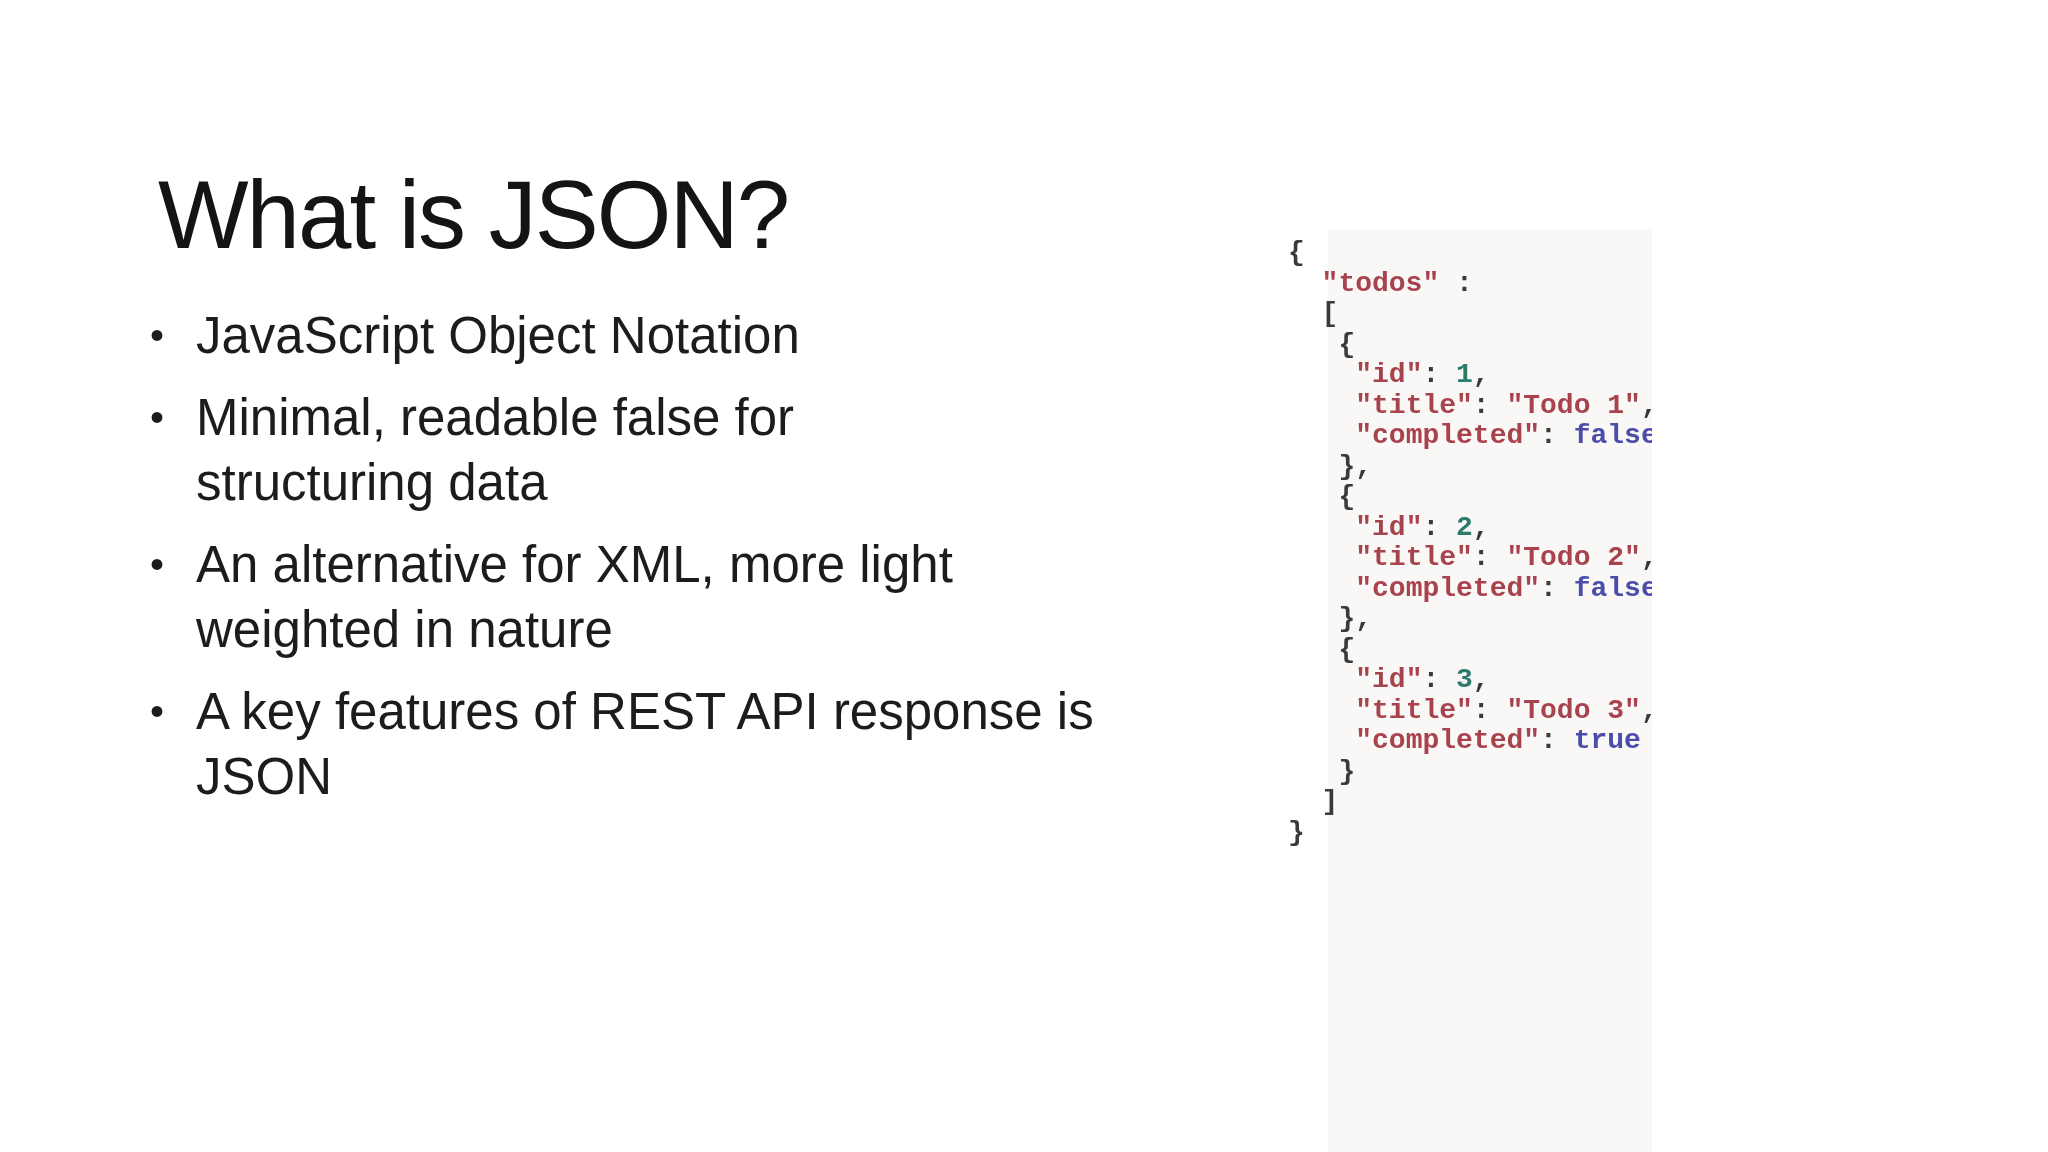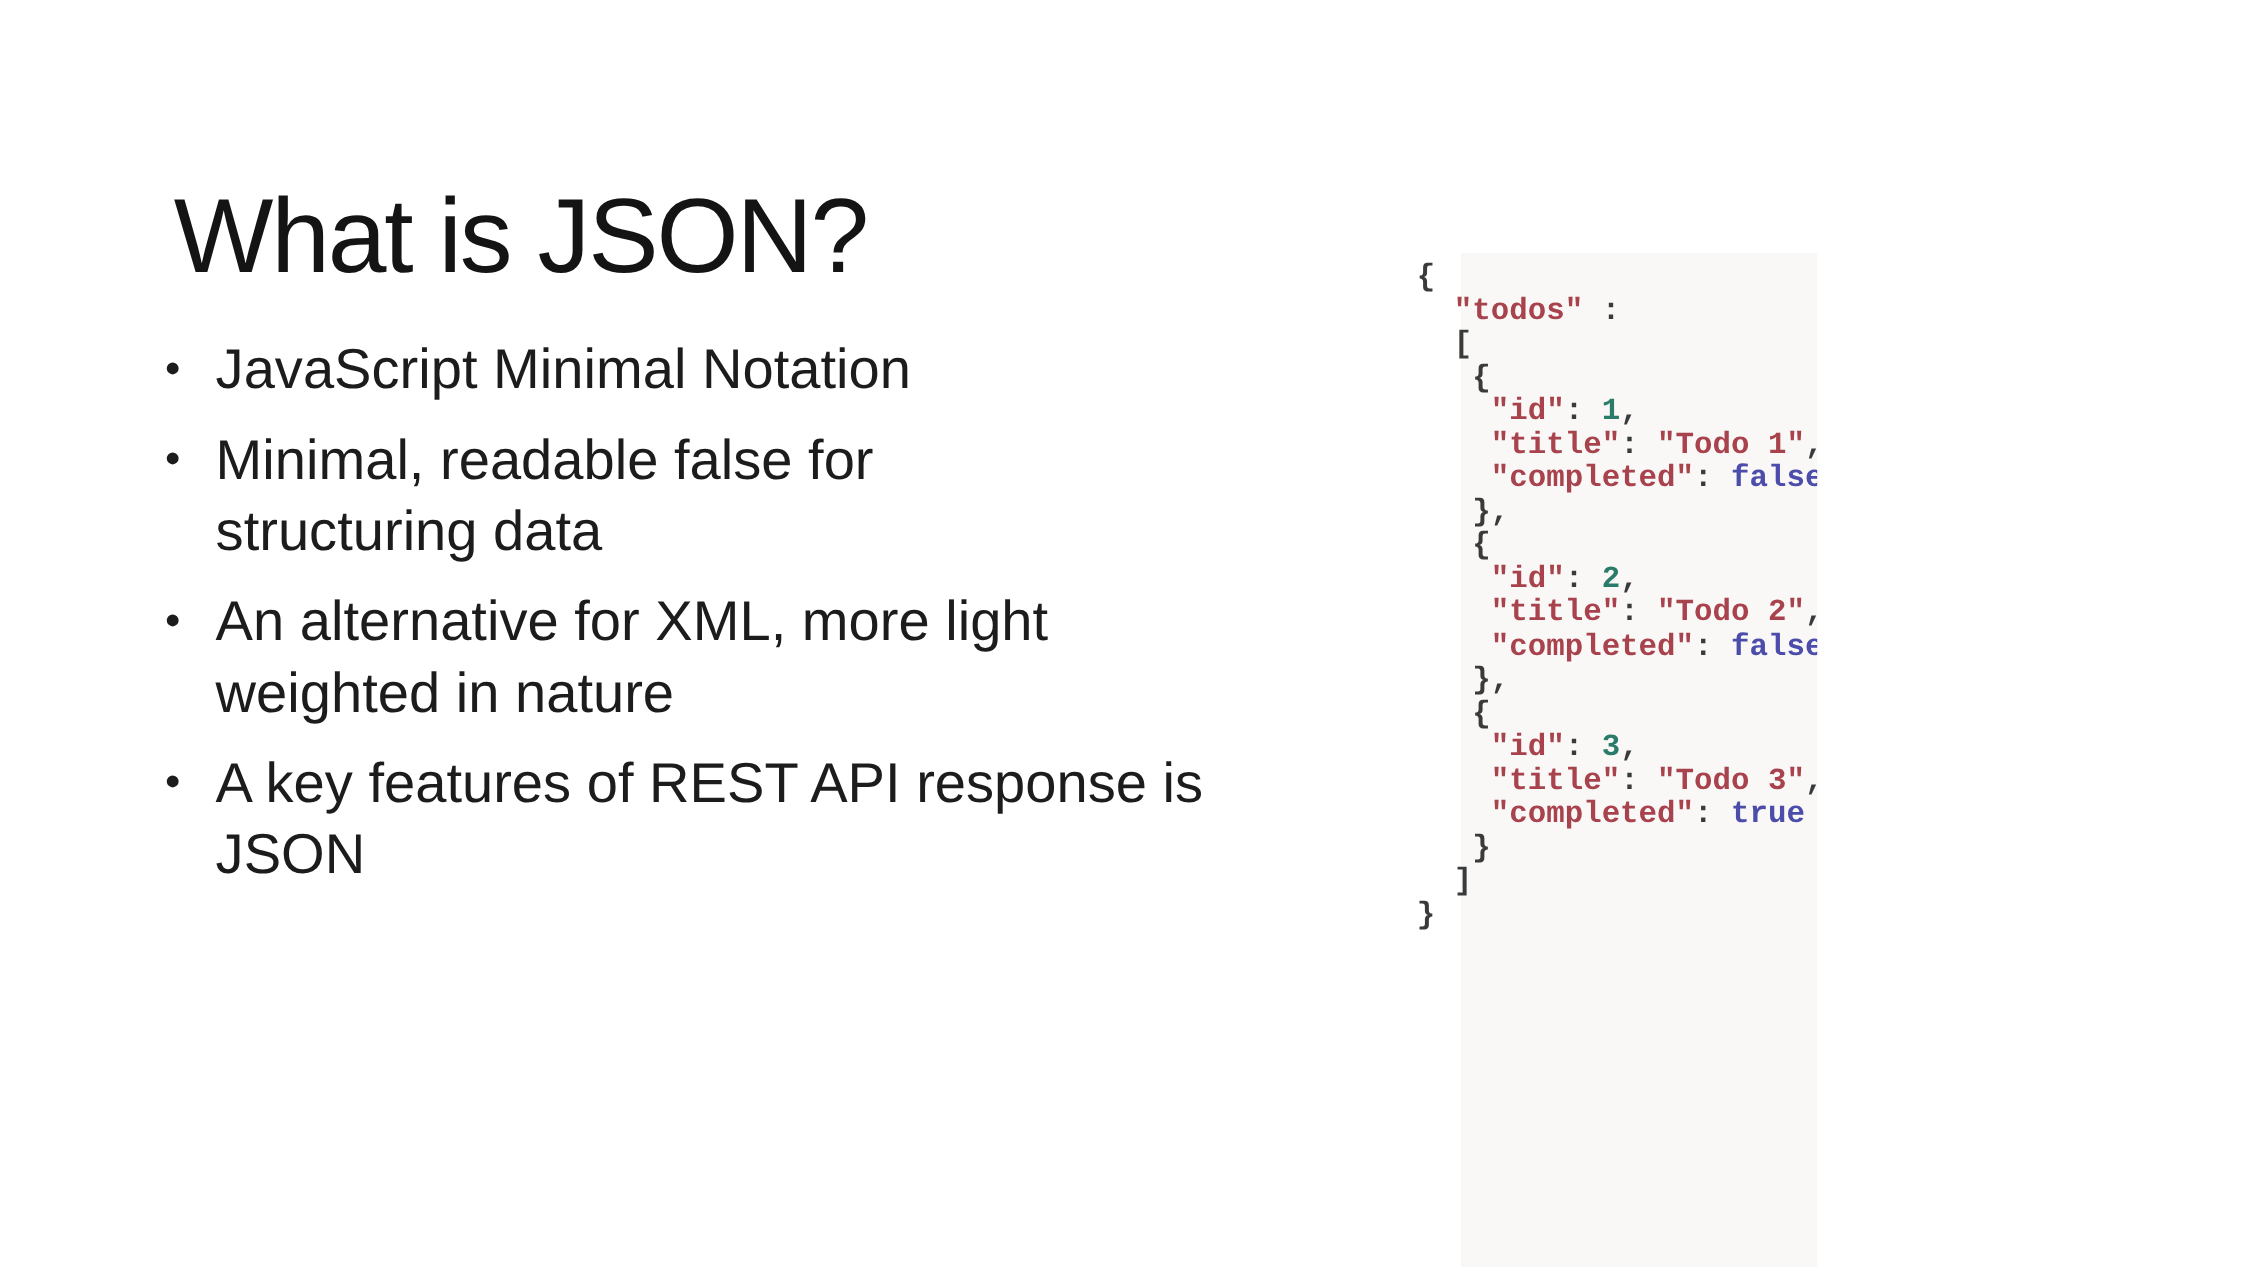--- a/index.html
+++ b/index.html
@@ -74,21 +74,21 @@
 </head>
 <body>
 
 <div class="slide">
 
   <h1 class="slide-title">What is JSON?</h1>
 
   <ul class="bullet-list">
     <li class="bullet-item">
       <span class="bullet-marker">•</span>
-      <span class="bullet-text">JavaScript Minimal Notation</span>
+      <span class="bullet-text">JavaScript Object Notation</span>
     </li>
     <li class="bullet-item">
       <span class="bullet-marker">•</span>
       <span class="bullet-text">Minimal, readable false for
 structuring data</span>
     </li>
     <li class="bullet-item">
       <span class="bullet-marker">•</span>
       <span class="bullet-text">An alternative for XML, more light
 weighted in nature</span>

